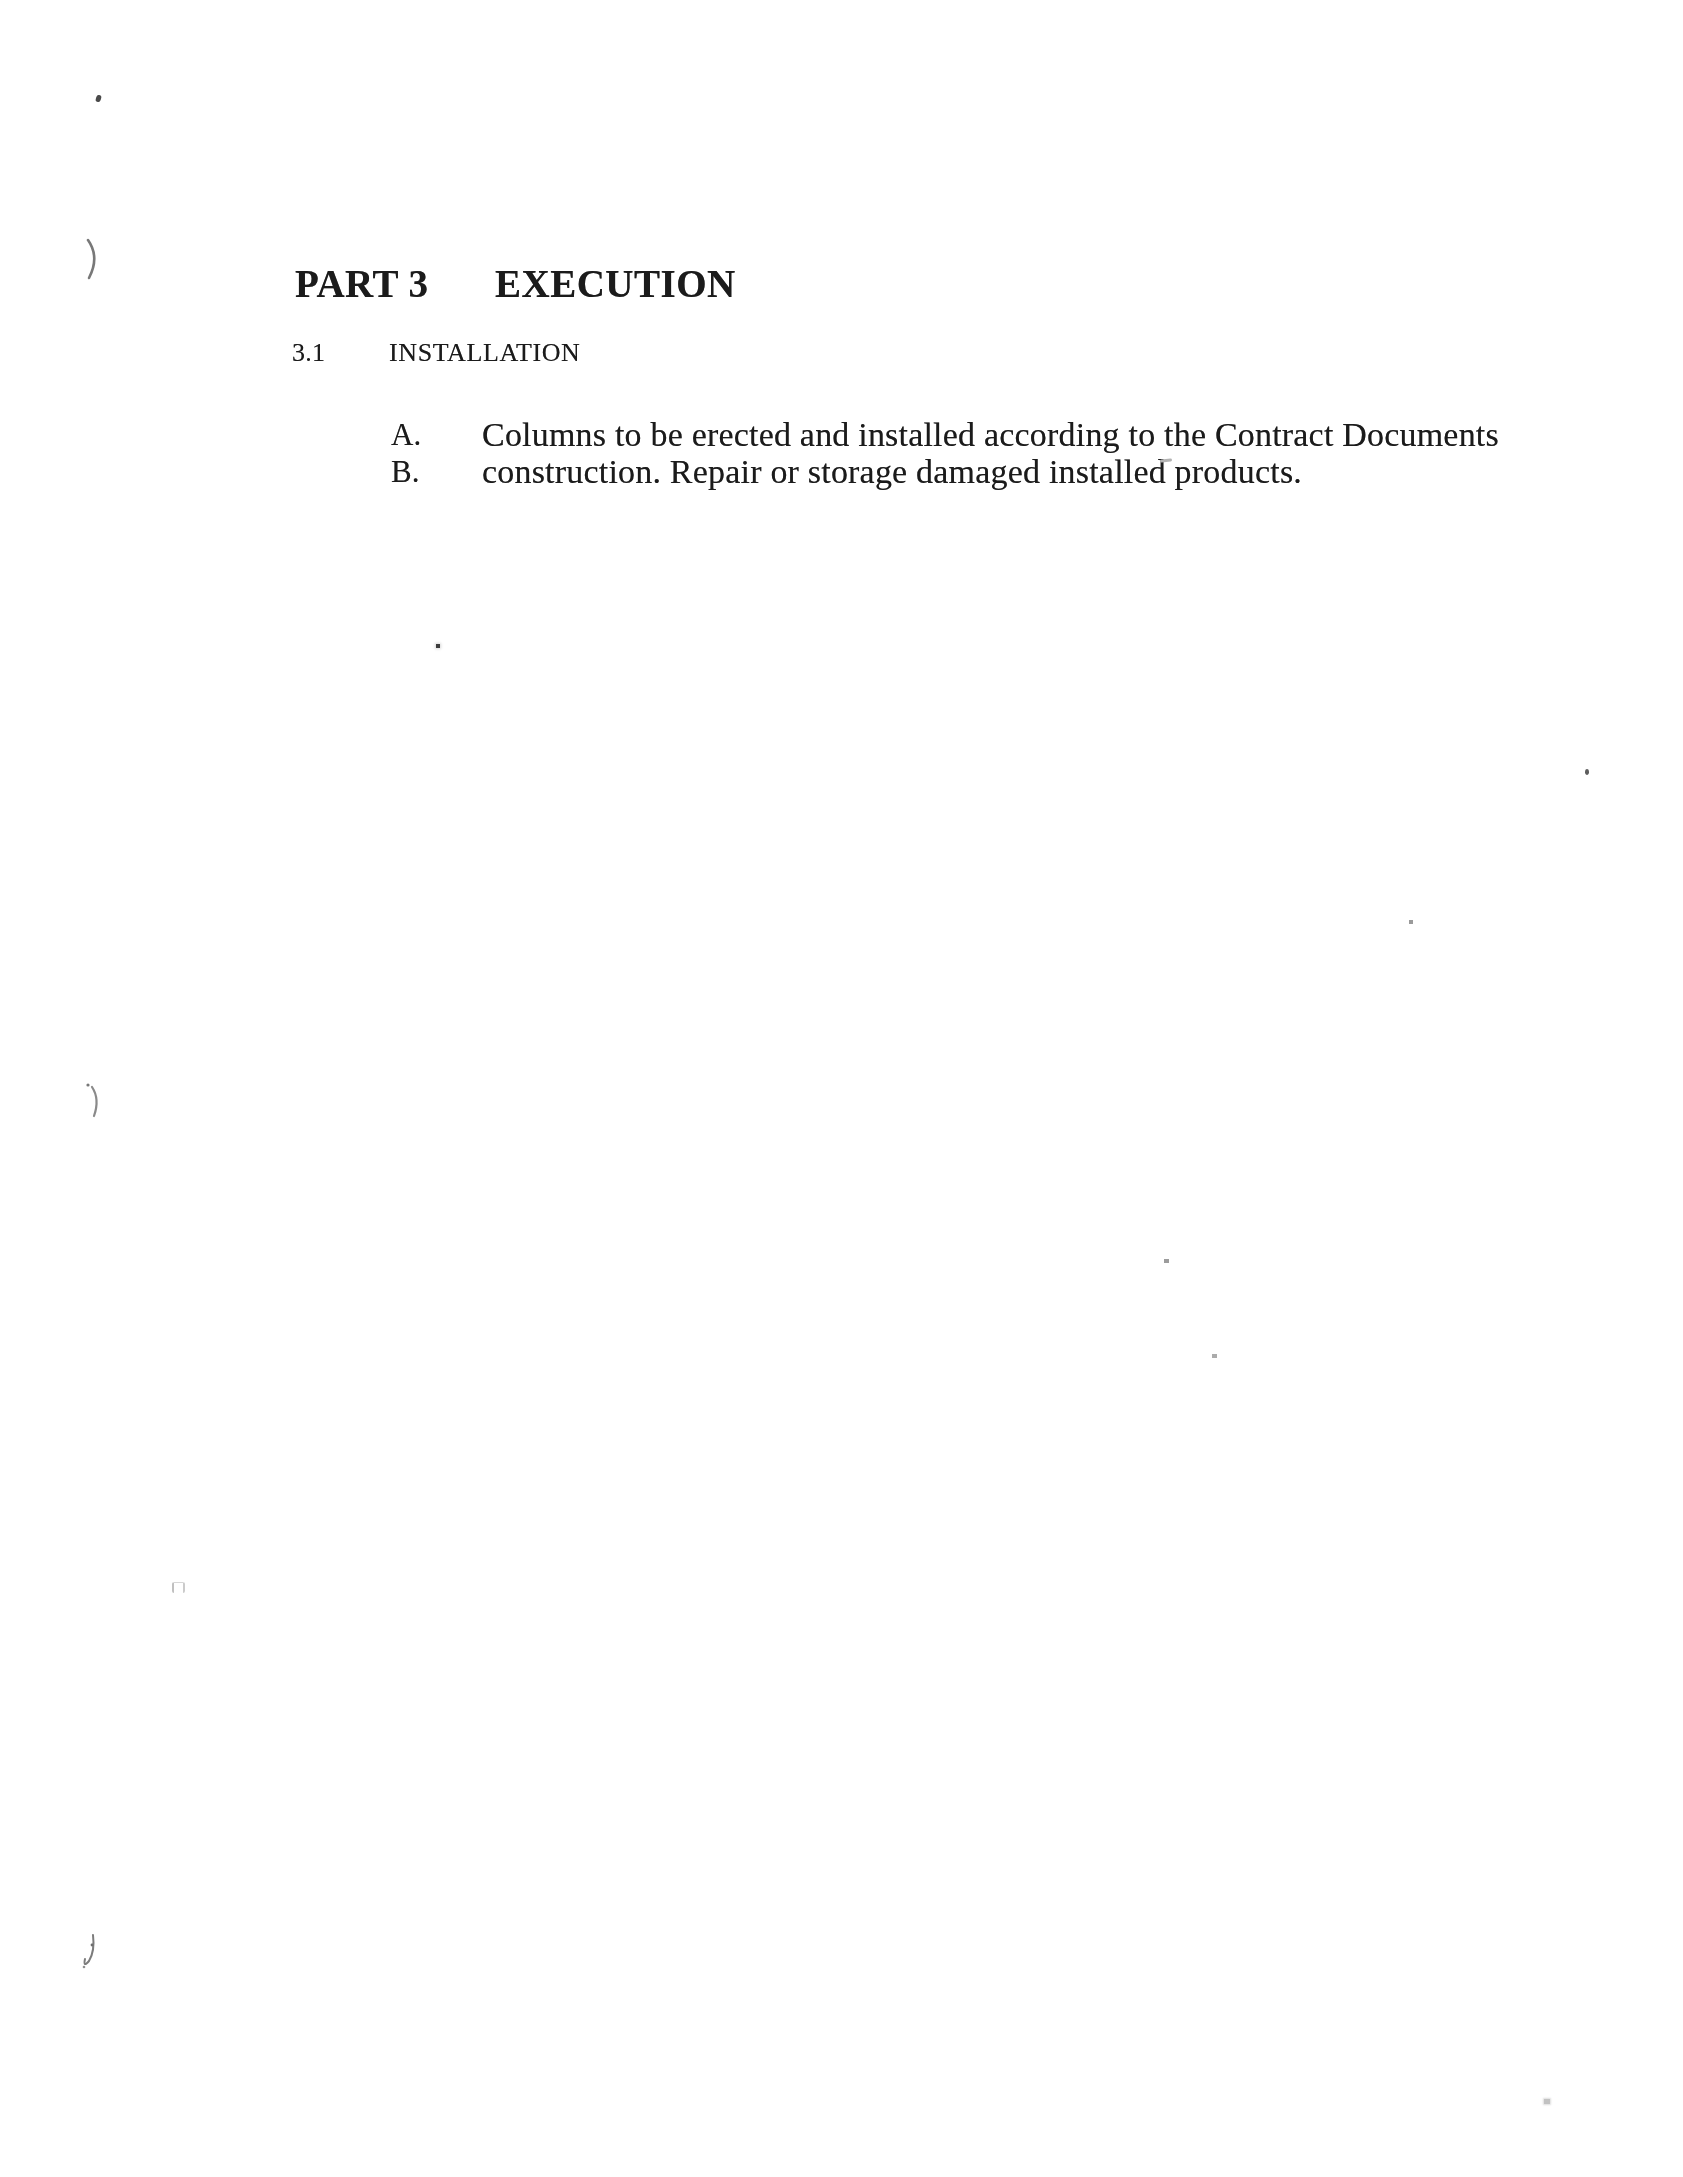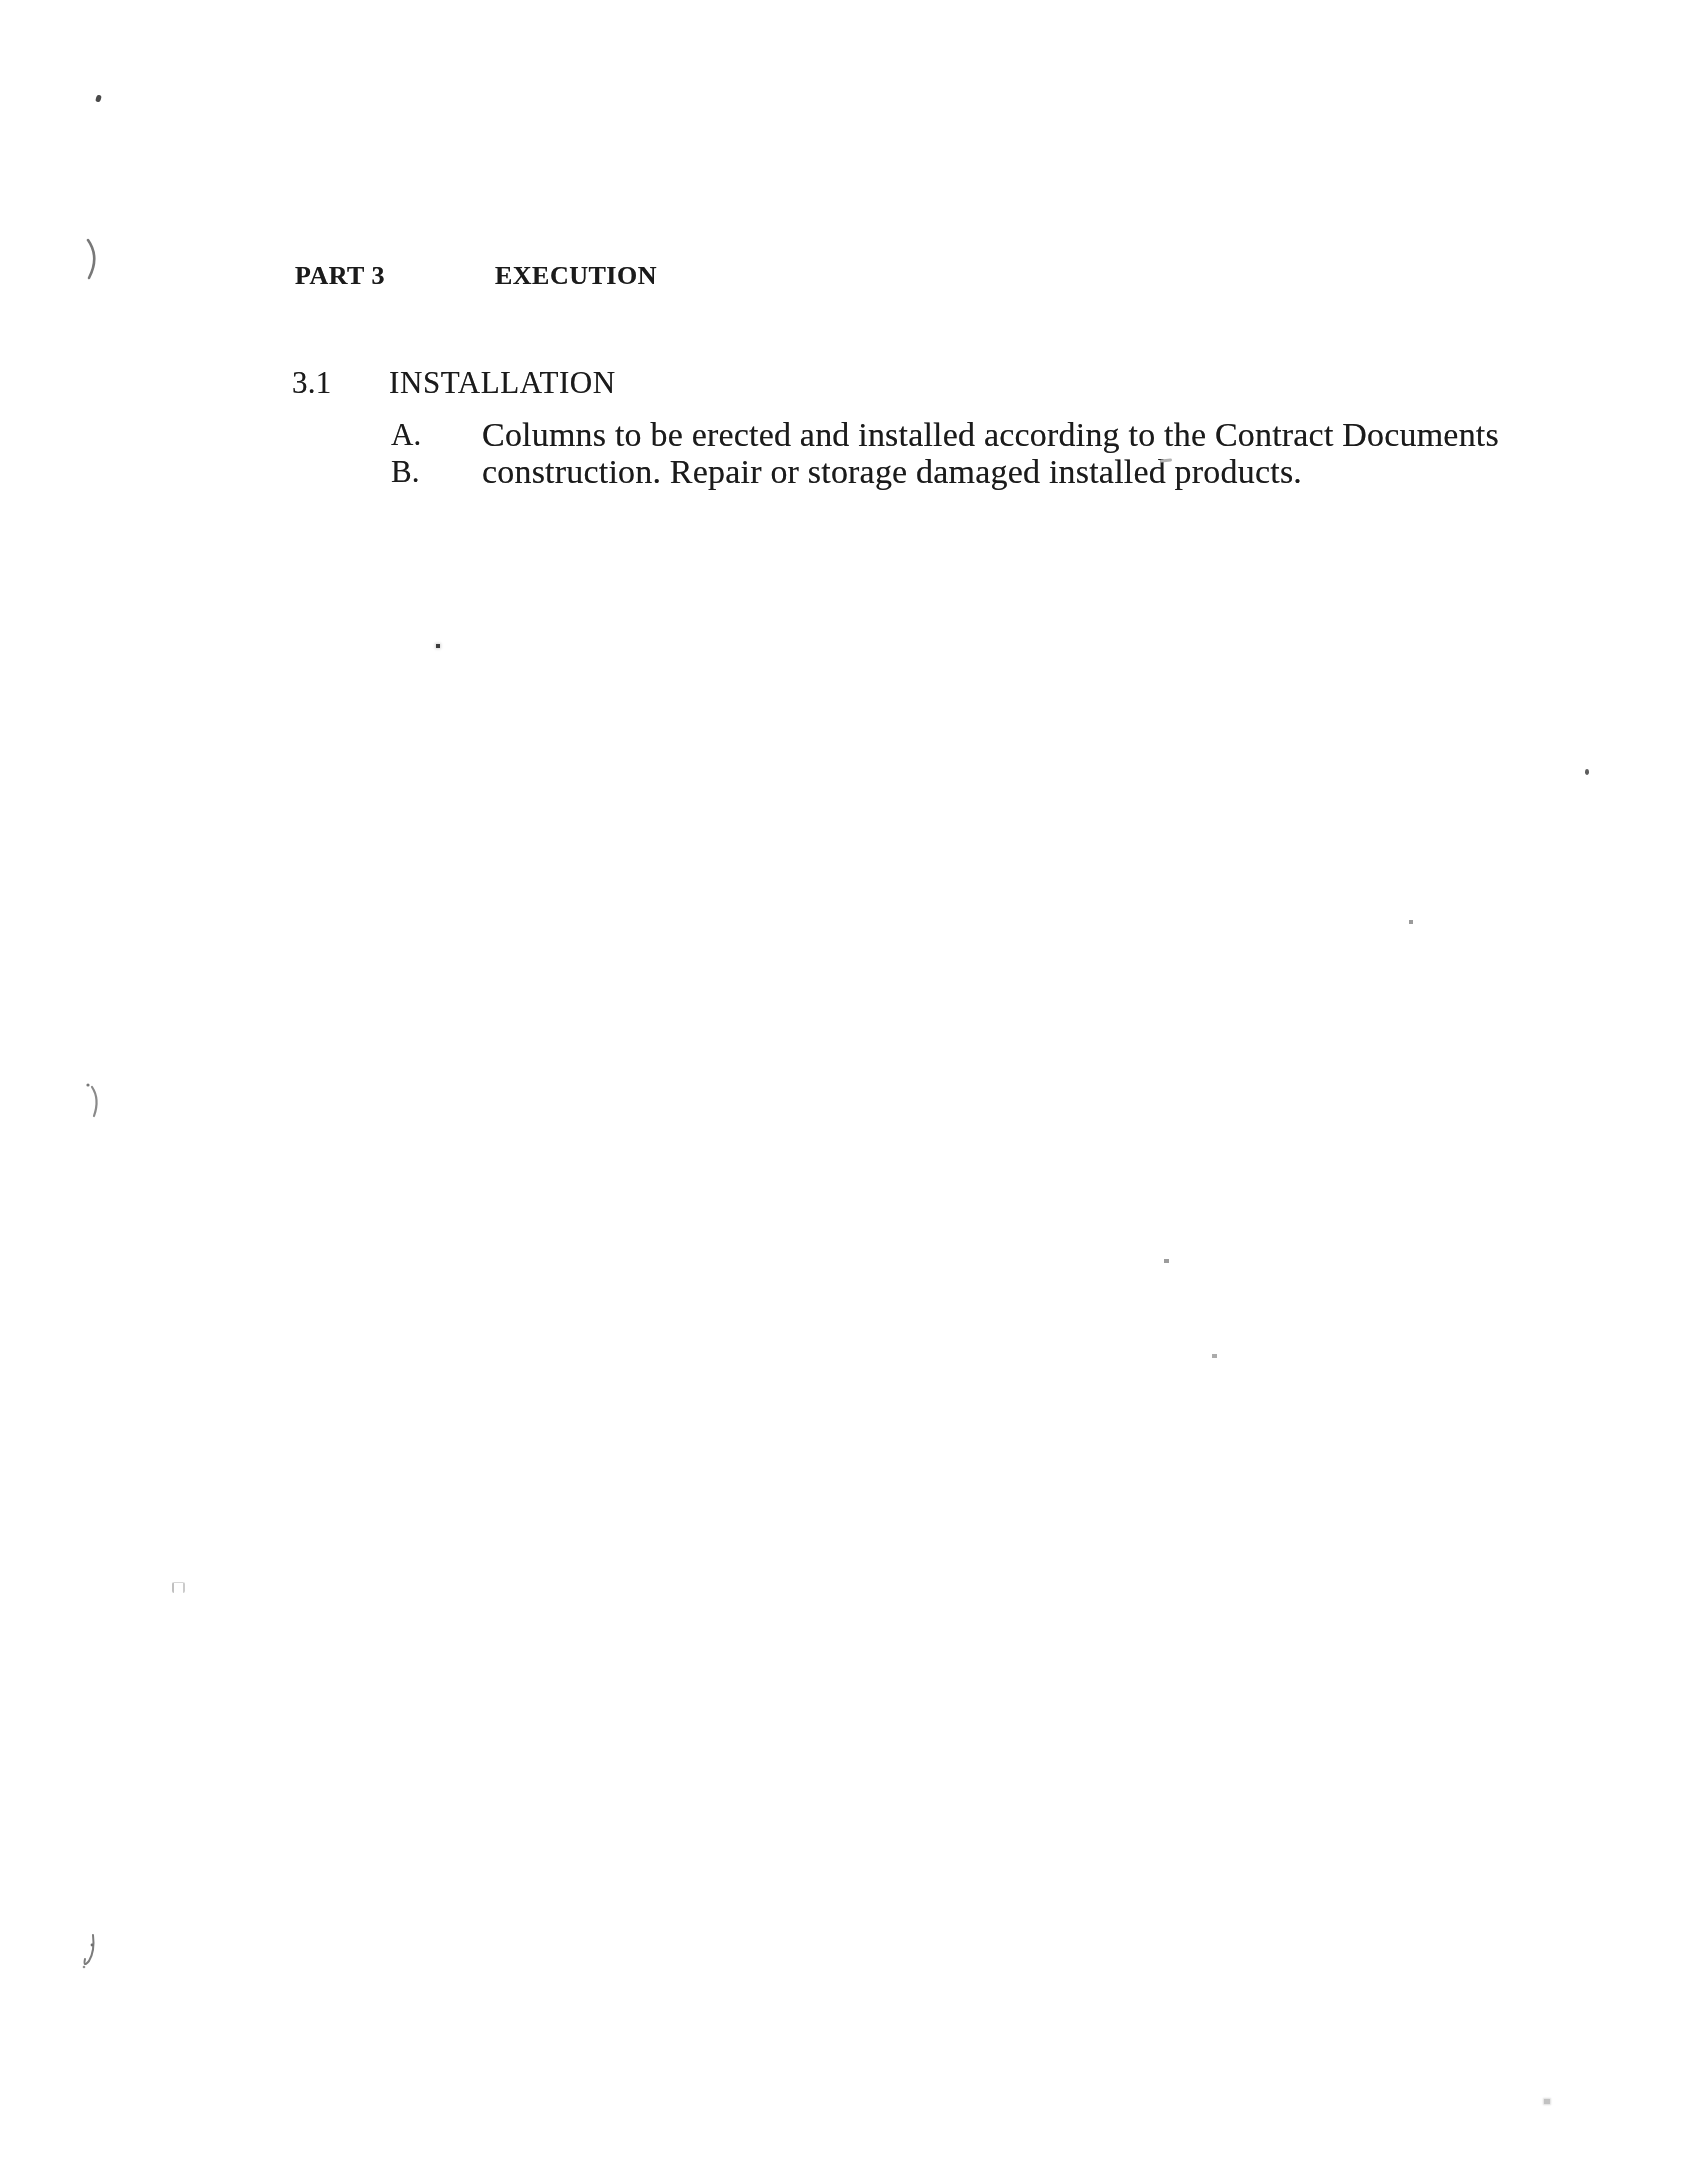--- a/index.html
+++ b/index.html
@@ -16,37 +16,36 @@
     overflow: hidden;
     font-family: "Liberation Serif", "DejaVu Serif", serif;
     color: #1b1b1b;
   }
 
   
   .part-heading {
     position: absolute;
     left: 295px;
     top: 261px;
-    font-size: 26px;
+    font-size: 39px;
     font-weight: bold;
     letter-spacing: 0.5px;
     white-space: nowrap;
   }
   .part-heading .num {
     display: inline-block;
     width: 200px;
   }
   .section-heading {
     position: absolute;
     left: 292px;
     top: 338px;
-    font-size: 31px;
+    font-size: 26px;
     letter-spacing: 0.6px;
     white-space: nowrap;
-    margin-top: 27px;
   }
   .section-heading .num {
     display: inline-block;
     width: 97px;
     letter-spacing: 0.2px;
   }
 
   
   .items {
     position: absolute;

